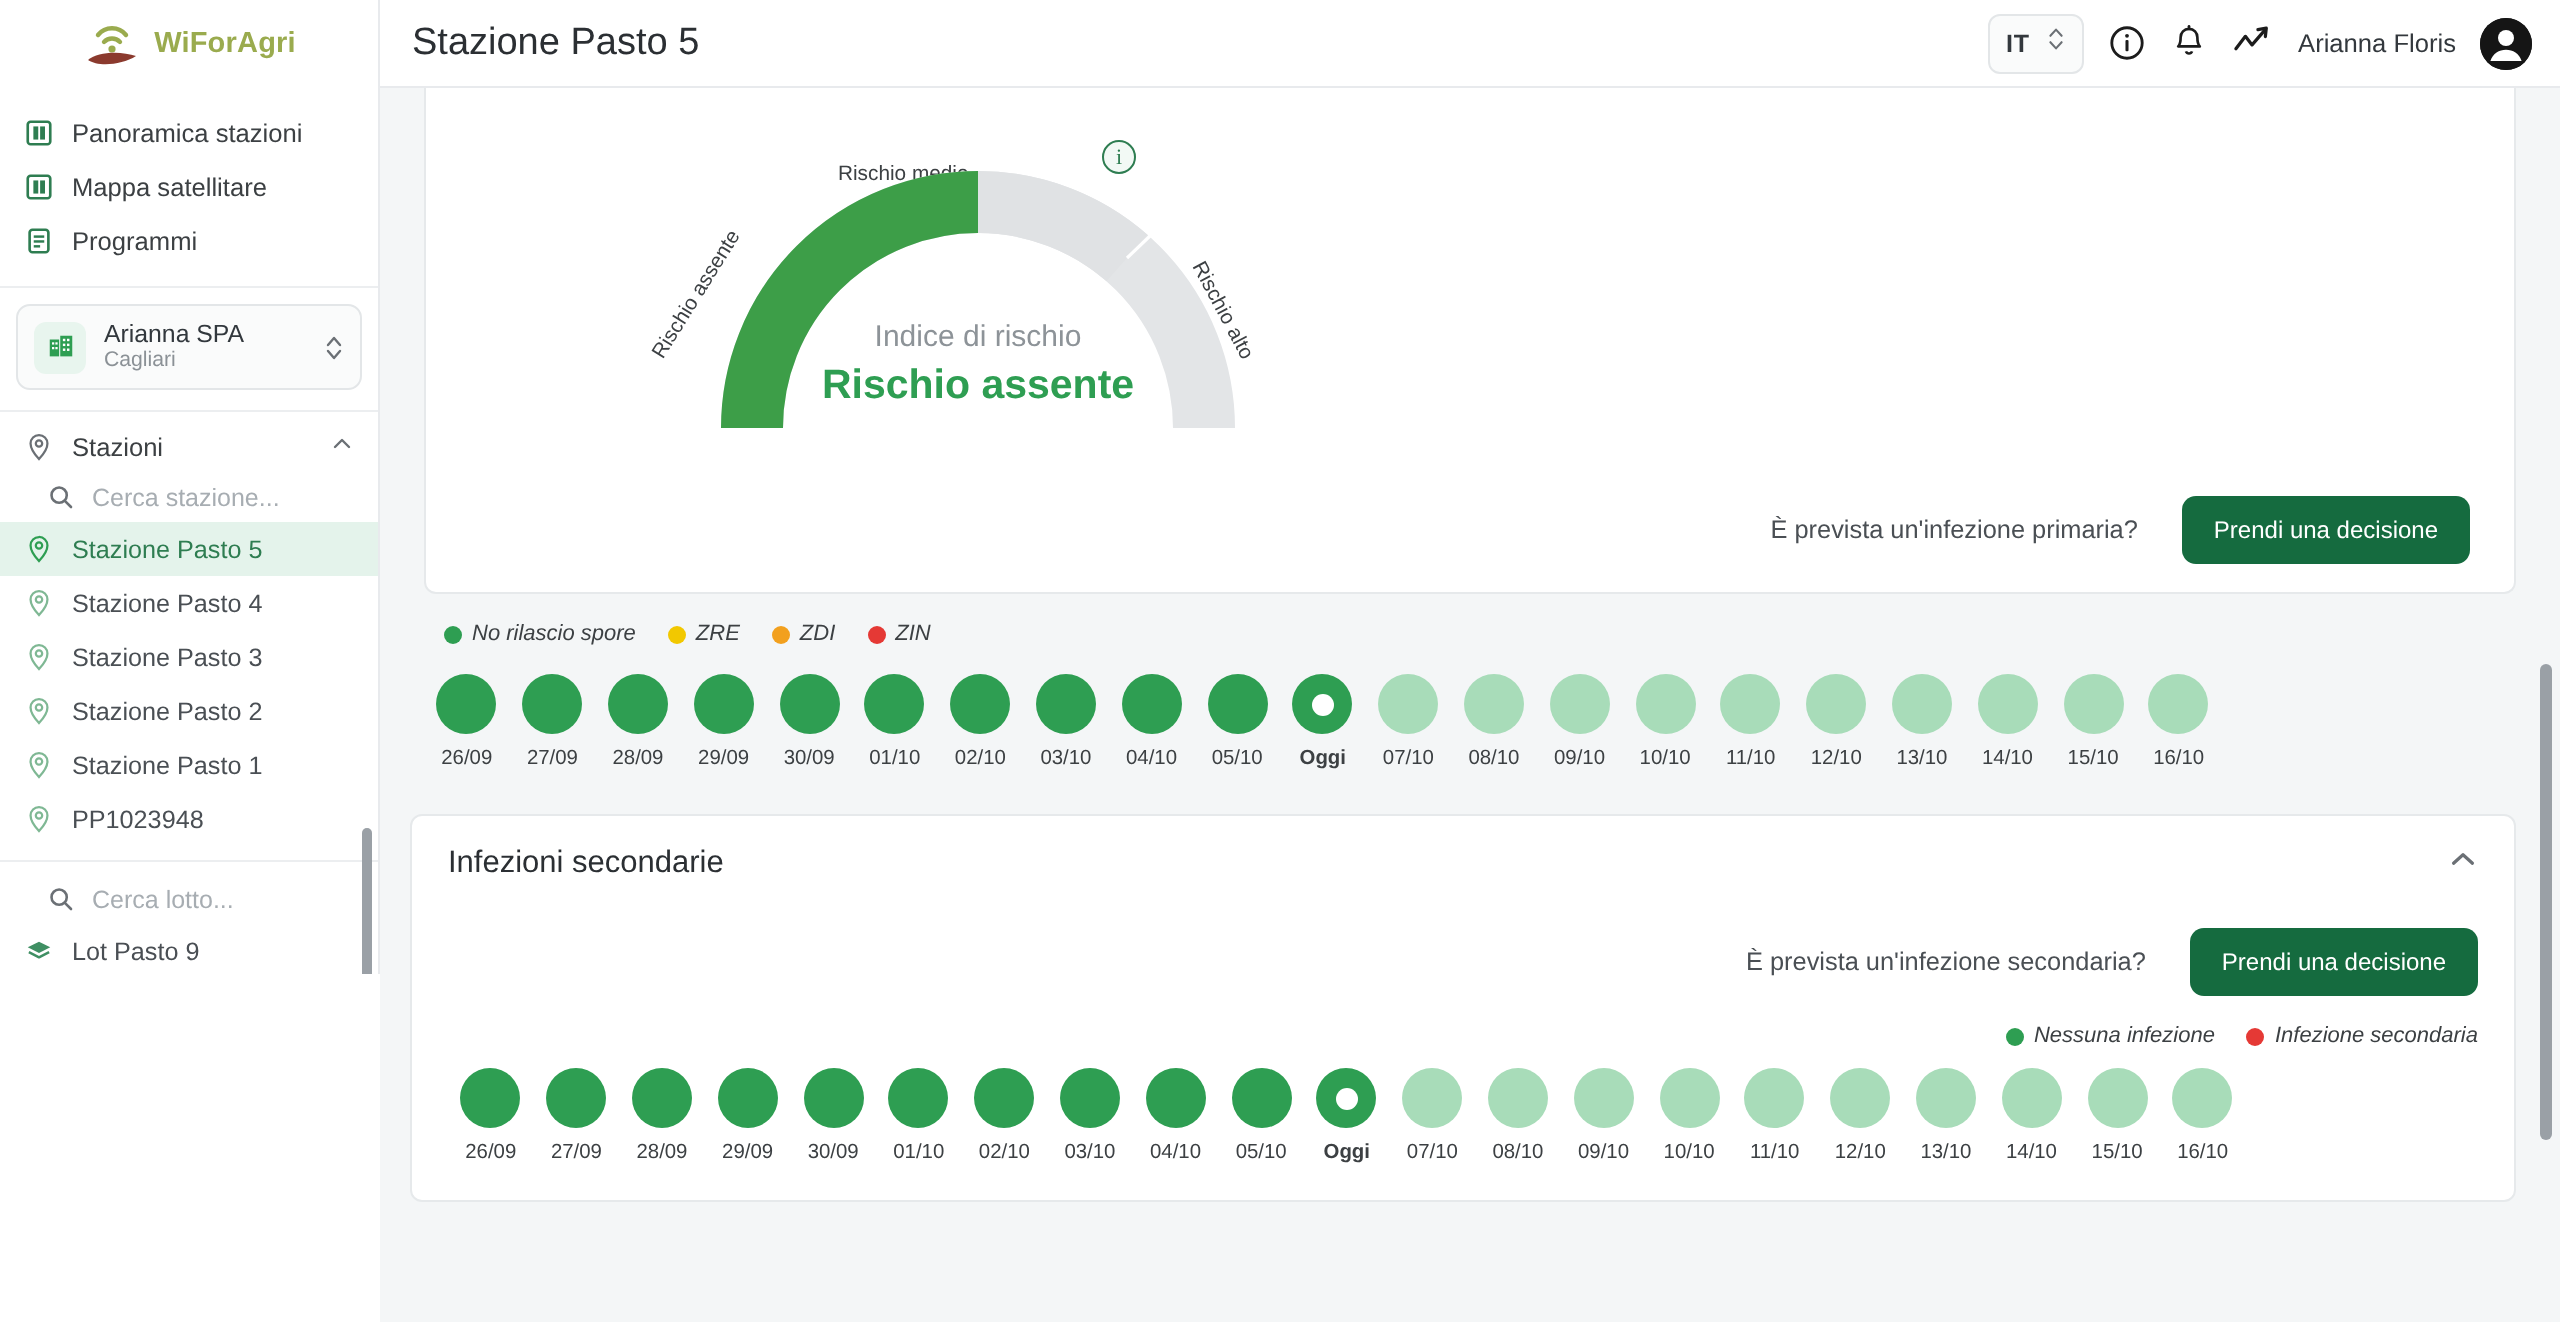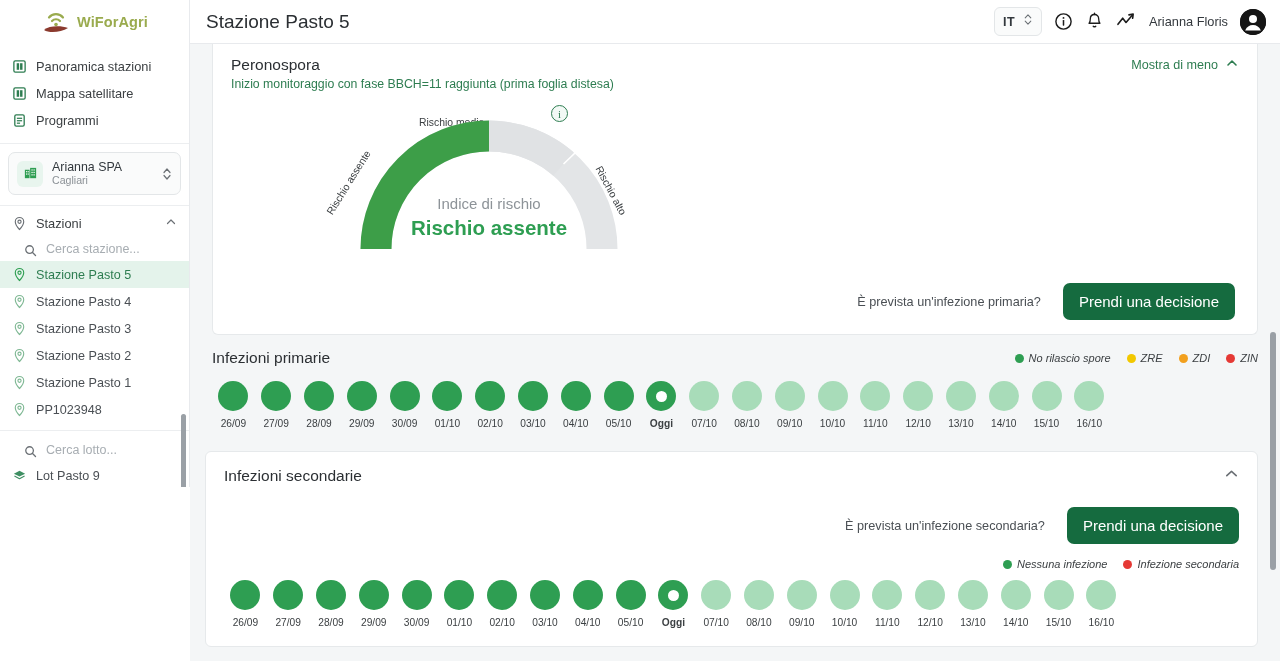--- a/index.html
+++ b/index.html
@@ -41,21 +41,21 @@
   .org-title { font-size: 12.4px; color: #32383d; font-weight: 500; line-height: 14px; }
   .org-sub { font-size: 10.6px; color: #8b9196; line-height: 13px; }
   .stepper { display: flex; flex-direction: column; align-items: center; color: #6b7075; line-height: 6px; font-size: 9px; }
 
   .scroll-area { flex: 1; overflow: hidden; position: relative; padding-top: 4px; }
   .section-head {
     display: flex; align-items: center; gap: 9px; padding: 6px 12px;
     font-size: 12.8px; color: #3c4043; cursor: pointer; text-align: right;
   }
   .section-head .chev { margin-left: auto; }
-  .search-row { display: flex; align-items: center; gap: 9px; padding: 5px 12px 5px 24px; cursor: text;}
+  .search-row { display: flex; gap: 9px; padding: 5px 12px 5px 24px; cursor: text;}
   .search-row input {
     border: none; outline: none; background: transparent;
     font-size: 12.5px; color: #6b7075; font-family: inherit; width: 120px;
   }
   .search-row input::placeholder { color: #a7adb2; }
   .leaf {
     display: flex; align-items: center; gap: 9px; padding: 5px 12px;
     font-size: 12.6px; color: #4a4f54; cursor: pointer; height: 27px;
   }
   .leaf.active { background: #e4f3eb; color: #2e7d51; border-radius: 0; }
@@ -99,21 +99,21 @@
     font-family: "Liberation Serif", serif; cursor: pointer; background: #f2f9f5;
   }
 
   .gauge-wrap { position: relative; width: 360px; height: 175px; margin-left: 78px; }
   .gauge-center-label { position: absolute; left: 0; right: 0; top: 104px; text-align: center; font-size: 15px; color: #8d9398; }
   .gauge-center-value { position: absolute; left: 0; right: 0; top: 125px; text-align: center; font-size: 20.5px; color: #2e9e52; font-weight: bold; }
   .g-lbl { position: absolute; font-size: 10.4px; color: #3c4043; white-space: nowrap; }
 
   .decide-btn {
     background: #156b3f; color: #fff; border: none; border-radius: 7px;
-    font-size: 15px; padding: 10px 16px; cursor: pointer; font-family: inherit;
+    font-size: 12px; padding: 10px 16px; cursor: pointer; font-family: inherit;
   }
   .decide-q { font-size: 12.7px; color: #4a4f54; }
 
   .legend { display: flex; align-items: center; gap: 6px; }
   .legend-item { display: flex; align-items: center; gap: 5px; margin-left: 10px; }
   .dot { width: 9px; height: 9px; border-radius: 50%; flex: 0 0 9px; }
   .legend-label { font-size: 11px; color: #3c4043; font-style: italic; }
 
   .days-row { display: flex; align-items: flex-start; }
   .day { display: flex; flex-direction: column; align-items: center; width: 42.8px; flex: 0 0 42.8px; }
@@ -376,34 +376,20 @@
             <circle cx="13" cy="13" r="13" fill="#151515"></circle>
             <circle cx="13" cy="10" r="4" fill="#fff"></circle>
             <path d="M5.2 21.5c1.3-3.8 4.3-5.6 7.8-5.6s6.5 1.8 7.8 5.6z" fill="#fff"></path>
           </svg>
       </span>
     </header>
 
     <div class="content">
 
       <div class="card flush-top" style="padding:12px 18px 14px 18px;">
-        <div style="display:flex;align-items:flex-start;">
-          <div style="flex:1">
-            <div class="sec-title">Peronospora</div>
-            <div class="sec-sub">Inizio monitoraggio con fase BBCH=11 raggiunta (prima foglia distesa)</div>
-          </div>
-          <div class="show-less">
-            <span>Mostra di meno</span>
-            <span>
-              <svg width="14" height="14" viewBox="0 0 14 14">
-                  <path d="M3 9 L7 5 L11 9" stroke="#2e7d51" stroke-width="1.6" fill="none" stroke-linecap="round" stroke-linejoin="round"></path>
-                </svg>
-            </span>
-          </div>
-        </div>
 
         <div style="position:relative;height:208px;">
           <div style="position:absolute;left:320px;top:14px;" class="info-circle">i</div>
 
           <div class="gauge-wrap">
             <div class="g-lbl" style="left:110px;top:26px;">Rischio medio</div>
             <div class="g-lbl" style="left:3px;top:86px;transform:rotate(-58deg);transform-origin:center;">Rischio assente</div>
             <div class="g-lbl" style="left:275px;top:94px;transform:rotate(62deg);transform-origin:center;">Rischio alto</div>
 
             <svg width="360" height="175" viewBox="0 0 360 175" style="position:absolute;left:0;top:12px;">
@@ -423,21 +409,20 @@
         </div>
 
         <div style="display:flex;align-items:center;justify-content:flex-end;gap:22px;margin-top:-16px;padding-right:4px;">
           <span class="decide-q">È prevista un'infezione primaria?</span>
           <button class="decide-btn">Prendi una decisione</button>
         </div>
       </div>
 
       <div style="margin:14px 22px 0 22px;">
         <div style="display:flex;align-items:center;">
-          <div class="sec-title" style="flex:1">Infezioni primarie</div>
           <div class="legend">
             <span class="legend-item">
               <span class="dot" style="background:#2e9e52"></span>
               <span class="legend-label">No rilascio spore</span>
             </span>
             <span class="legend-item">
               <span class="dot" style="background:#f2c800"></span>
               <span class="legend-label">ZRE</span>
             </span>
             <span class="legend-item">

